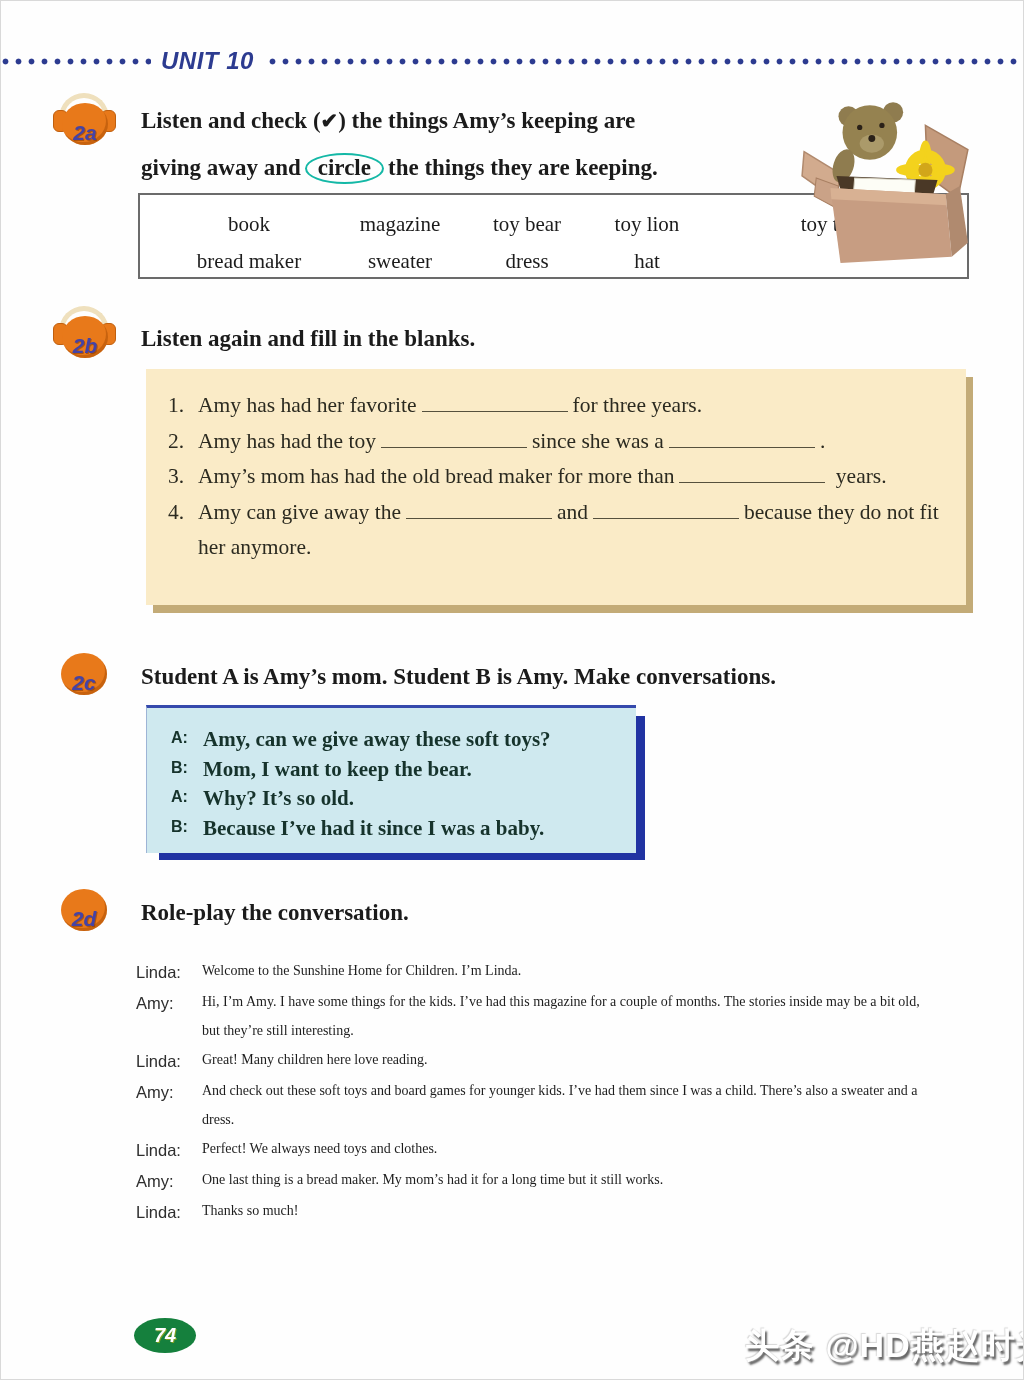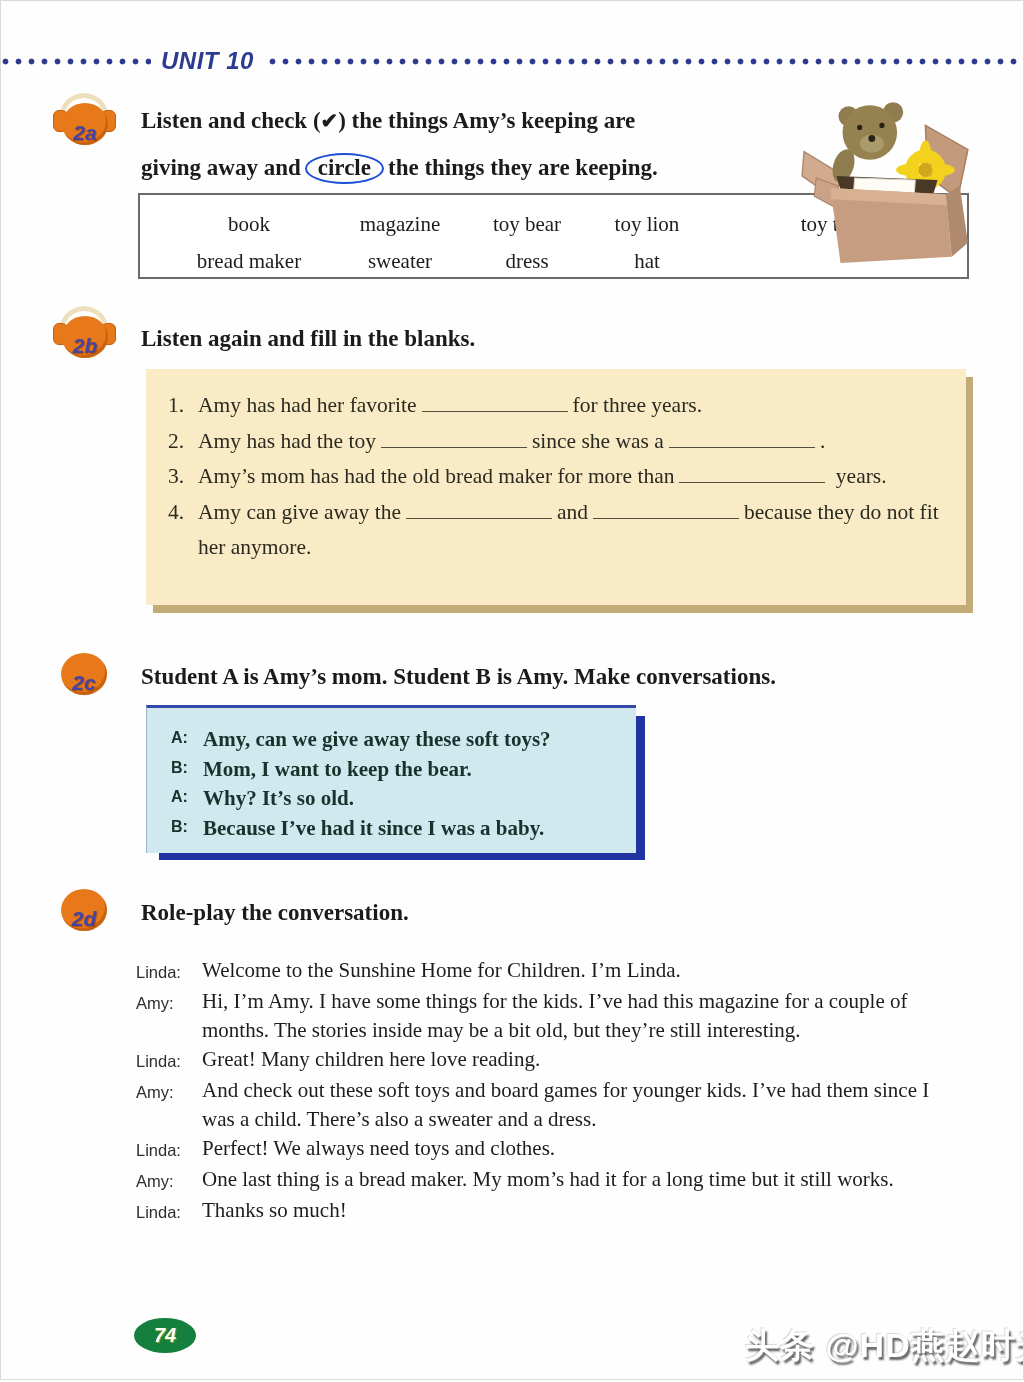--- a/index.html
+++ b/index.html
@@ -23,21 +23,21 @@
   .badge .pad { position:absolute; top:17px; width:15px; height:22px; background:#e8791a; border:1px solid #c05f0e; border-radius:6px; }
   .badge .pl { left:0; } .badge .pr { right:1px; }
   .badge .circ { position:absolute; left:9px; top:10px; width:46px; height:42px; background:#e8791a; border-radius:50%; display:flex; align-items:flex-end; justify-content:center; box-shadow:inset -2px -3px 0 rgba(160,70,0,.45); }
   .badge .blabel { font:italic 800 21px "Liberation Sans", sans-serif; color:#4543a5; text-shadow:1px 1px 0 rgba(130,55,0,.55); }
   .badge.plain { width:50px; height:46px; }
   .badge.plain .circ { left:2px; top:2px; }
 
   
   .h-bold { position:absolute; font-weight:700; font-size:23px; line-height:31px; color:#1b1b1b; }
   .check-mark { font-weight:700; font-size:21px; }
-  .circled { display:inline-block; border:2px solid #1d4ed8; border-radius:50%; padding:0 11px 2px; margin:16px 4px; line-height:25px; }
+  .circled { display:inline-block; border:2px solid #14b8a6; border-radius:50%; padding:0 11px 2px; margin:16px 4px; line-height:25px; }
 
   
   .wordbox {
     position:absolute; left:137px; top:192px; width:831px; height:86px;
     border:2px solid #6b6b6b; background:#fff;
     display:grid; grid-template-columns:172px 130px 124px 116px auto;
     padding:11px 0 0 23px; font-size:21px; line-height:37px; align-content:start;text-align:center;
   }
 
   
@@ -60,21 +60,21 @@
     background:#cfe9ef; border-top:3px solid #3549ac; border-left:1px solid #9db4d6;
     box-shadow:11px 9px 0 -2px #2133a2;
     padding:17px 0 0 24px; font-size:21px; font-weight:700; color:#16332c;
   }
   .bb-line { display:flex; line-height:29.5px; }
   .bb-sp { width:32px; flex:none; font:700 16px "Liberation Sans", sans-serif; padding-top:4px; }
 
   
   .roleplay { position:absolute; left:135px; top:955px; width:802px; display:grid; grid-template-columns:66px 1fr; }
   .rp-sp { font:400 16.5px "Liberation Sans", sans-serif; color:#2e2e2e; line-height:29px; padding-top:2px; }
-  .rp-t { font-size:21px; line-height:29px; color:#1d1d1d; }
+  .rp-t { font-size:14px; line-height:29px; color:#1d1d1d; }
 
   
   .page-badge {
     position:absolute; left:133px; top:1317px; width:62px; height:35px;
     background:#15803d; border-radius:50%; display:flex; align-items:center; justify-content:center;
   }
   .page-badge span { font:italic 800 20px "Liberation Sans", sans-serif; color:#ffffff; text-shadow:1px 1px 0 #7da023; }
   .watermark {
     position:absolute; left:744px; top:1322px; white-space:nowrap;
     font:700 34px "Liberation Sans", sans-serif; color:#ffffff;

